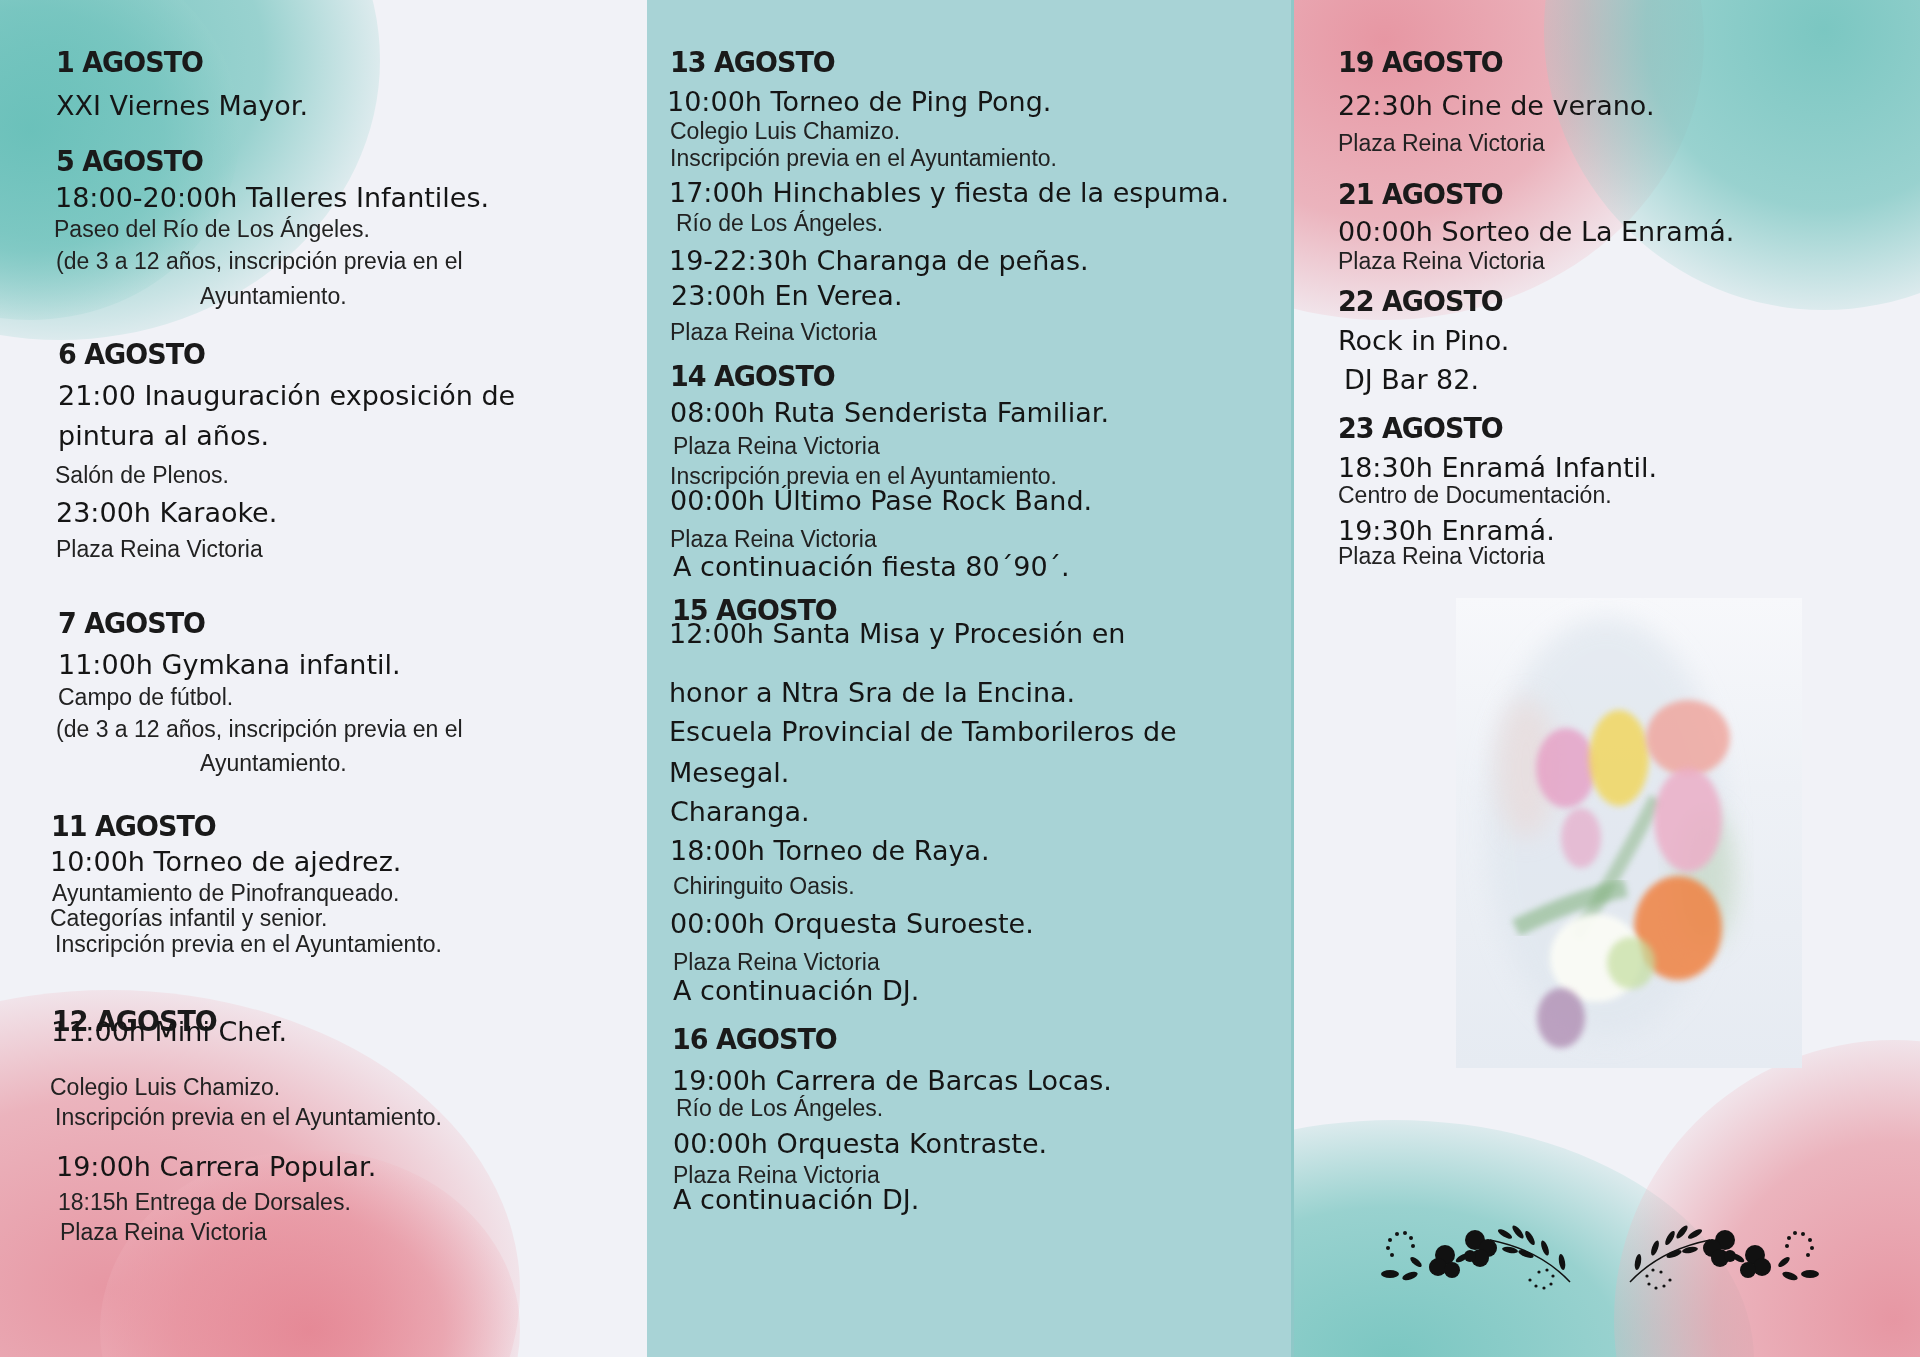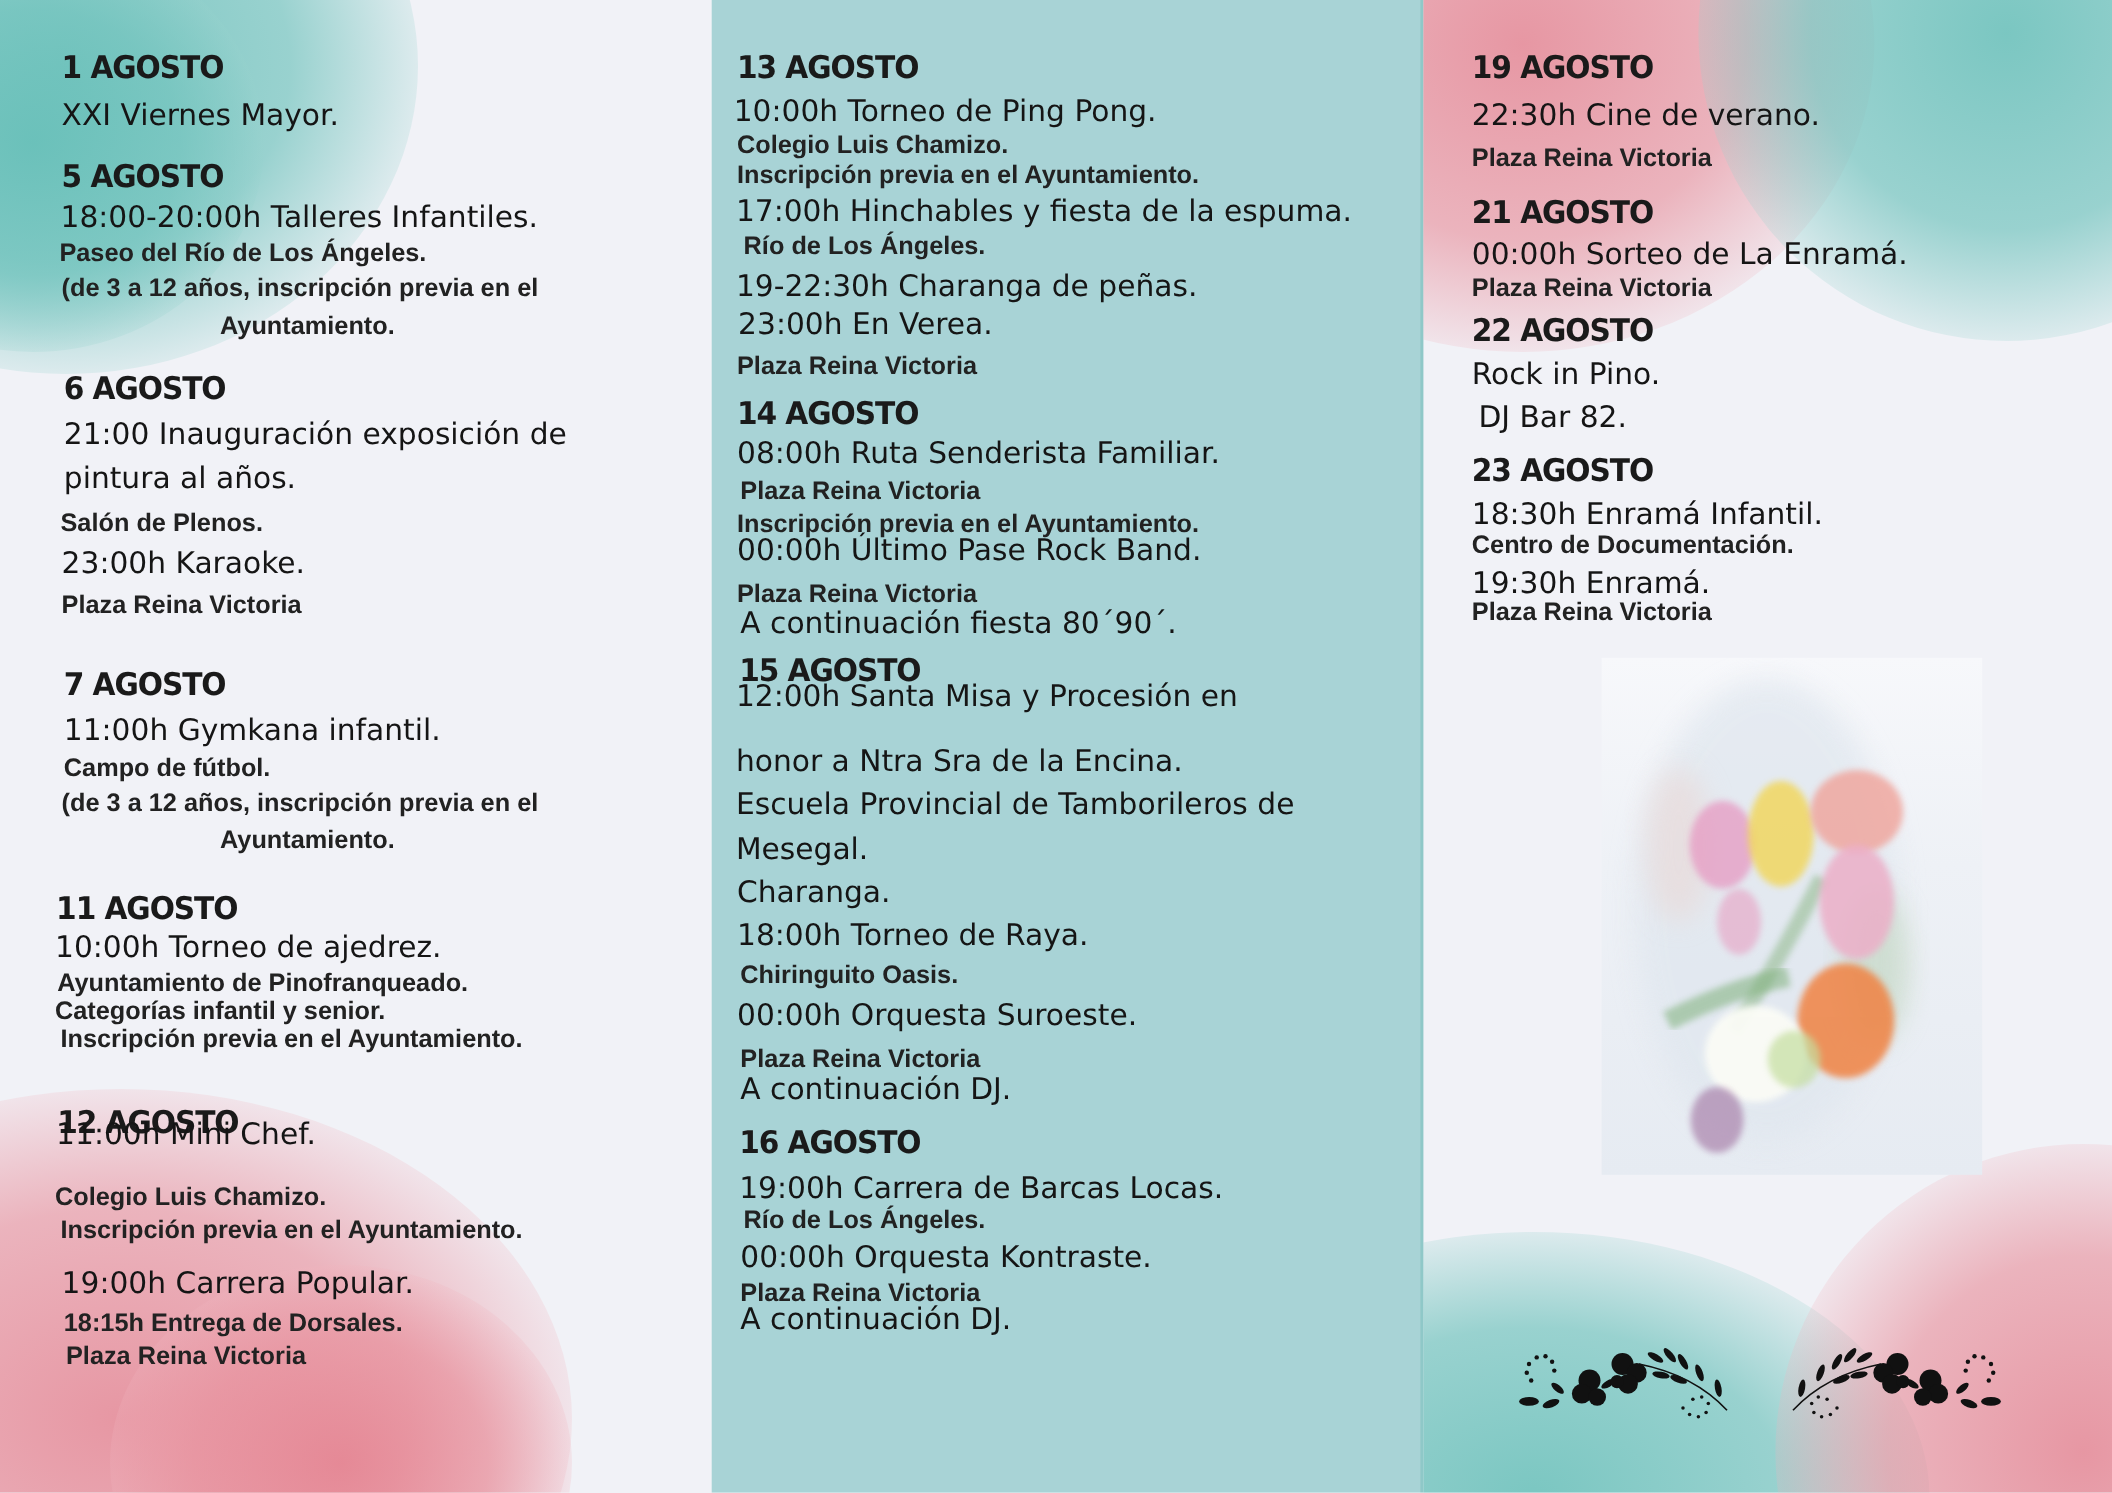--- a/index.html
+++ b/index.html
@@ -48,21 +48,20 @@
       color: #151515;
       line-height: 1.18;
       white-space: nowrap;
     }
     .ev-sub {
       font-family: "Liberation Sans", sans-serif;
       font-size: 23px;
       color: #222;
       line-height: 1.1;
       white-space: nowrap;
-      font-weight: bold;
     }
     .abs { position: absolute; white-space: nowrap; }
 
     .logo-title {
       font-family: "Liberation Serif", "DejaVu Serif", serif;
       font-size: 52px;
       color: #1a1a1a;
       letter-spacing: 1px;
       font-weight: normal;
       text-align: center;

